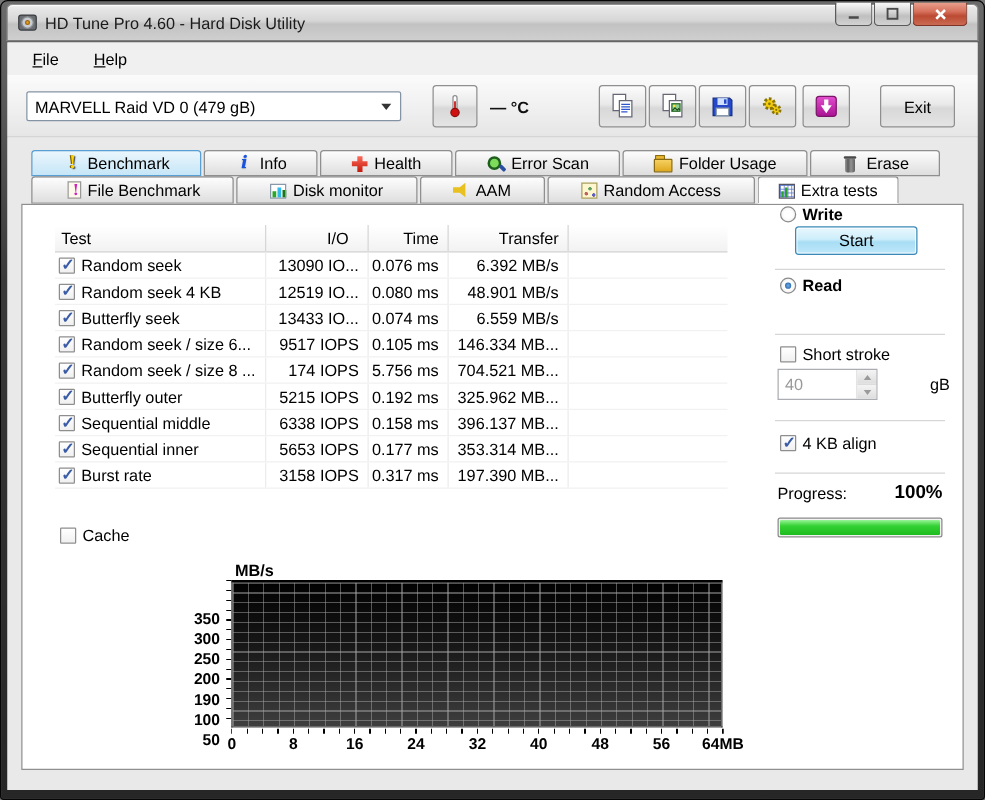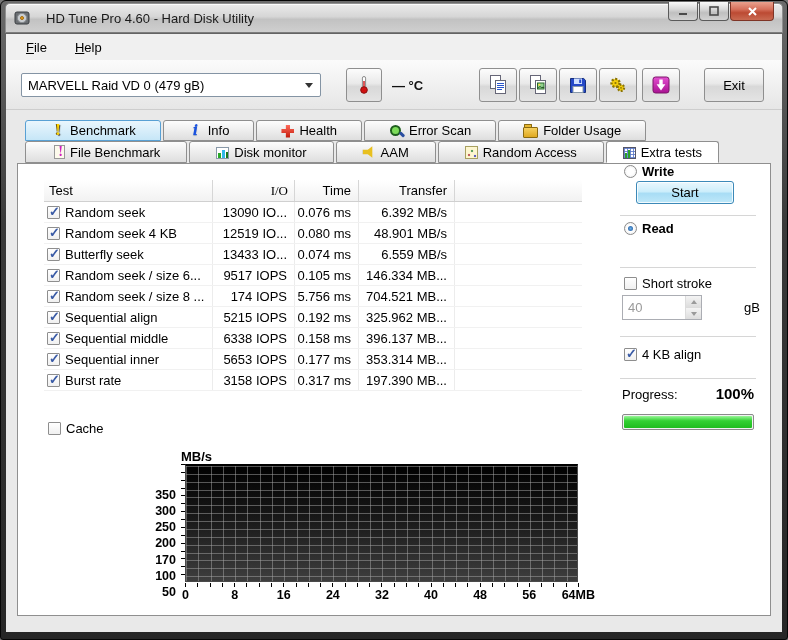--- a/index.html
+++ b/index.html
@@ -9,21 +9,21 @@
   .window { position: relative; width: 788px; height: 640px;
     background: linear-gradient(180deg,#6b6b6b,#3a3a3a 35%,#262626);
     border: 1px solid #050505; border-radius: 6px 6px 3px 3px; overflow: hidden; }
 
   
   .titlebar { position: absolute; left: 4px; right: 4px; top: 2px; height: 30px;
     background: linear-gradient(#ebebeb,#d6d6d6 45%,#c2c2c2 55%,#cfcfcf);
     border: 1px solid #8f8f8f; border-bottom: 1px solid #7d7d7d; border-radius: 5px 5px 0 0;
     box-shadow: inset 0 1px 0 rgba(255,255,255,.8);
     display: flex; align-items: center; padding: 0 8px; }
-  .titlebar .title { margin-left: 16px; color: #1a1a1a; }
+  .titlebar .title { margin-left: 6px; color: #1a1a1a; }
   .winbtns { position: absolute; top: -2px; right: 8px; display: flex; }
   .winbtn { width: 30px; height: 19px; border: 1px solid #5a5a5a; border-top: none;
     background: linear-gradient(#fafafa,#d8d8d8 40%,#bfbfbf 60%,#d2d2d2);
     display: flex; align-items: center; justify-content: center; border-radius: 0 0 4px 4px; margin-left: 1px; }
   .winbtn.close { width: 44px; background: linear-gradient(#e9a18e,#d6715c 40%,#bc4a33 60%,#c96a52); border-color: #7e3426; }
 
   
   .app { position: absolute; left: 5px; right: 5px; top: 33px; bottom: 7px; background: #f0f0f0; }
 
   .menubar { position: absolute; left: 0; right: 0; top: 0; height: 26px; background: #f0f0f0; display: flex; align-items: center; padding-left: 10px; }
@@ -89,21 +89,21 @@
     background-position:left 1px bottom 0,left 4px bottom 0,6px 0,6px 0; }
 
   
   .panel { position: absolute; left: 11px; right: 11px; top: 53px; bottom: 16px; background: #fff; border: 1px solid #8f8f8f; }
 
   
   .lv { position: absolute; left: 26px; top: 16px; width: 538px; }
   .lv-header { display: flex; height: 22px; background: linear-gradient(#ffffff,#f2f2f2); border-bottom: 1px solid #d0d0d0; align-items: center; }
   .lv-header .hcell { border-right: 1px solid #d6d6d6; height: 100%; display: flex; align-items: center; }
   .h-test { width: 169px; padding-left: 5px; }
-  .h-io { width: 82px; justify-content: flex-end; padding-right: 6px; font-family: Liberation Serif, serif; }
+  .h-io { width: 82px; justify-content: flex-end; padding-right: 15px; }
   .h-time { width: 64px; justify-content: flex-end; padding-right: 7px; }
   .h-transfer { width: 96px; justify-content: flex-end; padding-right: 7px; }
   .h-fill { flex: 1; border-right: none !important; }
   .lv-row { display: flex; height: 21px; border-bottom: 1px solid #f1f1f1; align-items: center; }
   .lv-cell { height: 100%; display: flex; align-items: center; border-right: 1px solid #ececec; }
   .c-test { width: 169px; padding-left: 3px; gap: 5px; }
   .c-io { width: 82px; justify-content: flex-end; padding-right: 7px; }
   .c-time { width: 64px; justify-content: flex-end; padding-right: 7px; }
   .c-transfer { width: 96px; justify-content: flex-end; padding-right: 7px; }
   .c-fill { flex: 1; border-right: none; }
@@ -134,21 +134,21 @@
   .spin-arrow-down { width: 0; height: 0; border-left: 3px solid transparent; border-right: 3px solid transparent; border-top: 4px solid #9a9a9a; }
   .gb-label { position: absolute; left: 124px; top: 136px; }
   .progress-label { position: absolute; left: 2px; top: 223px; }
   .progress-value { position: absolute; right: 8px; top: 221px; font-weight: bold; font-size: 15px; }
   .progress-bar { position: absolute; left: 2px; top: 250px; width: 132px; height: 16px; border: 1px solid #8a8a8a; border-radius: 2px; background: #f2f2f2; padding: 1px; }
   .progress-fill { height: 100%; background: linear-gradient(#98f598,#33d133 40%,#1fbc1f); border-radius: 1px; }
 
   .cbx-cache { position: absolute; left: 30px; top: 257px; display: flex; align-items: center; gap: 5px; }
 
   
-  .chart-ylabel { position: absolute; left: 163px; top: 285px; font-weight: bold; }
+  .chart-ylabel { position: absolute; left: 170px; top: 285px; font-weight: bold; }
   .plot { position: absolute; left: 167px; top: 300px; width: 393px; height: 118px;
     border: 1px solid #4a4a4a; border-top: 2px solid #000;
     background-image:
       repeating-linear-gradient(to right, rgba(165,165,165,.5) 0 1px, transparent 1px 12.28px),
       repeating-linear-gradient(to bottom, rgba(165,165,165,.5) 0 1px, transparent 1px 7.87px),
       linear-gradient(180deg,#010101,#181818 45%,#3e3e3e);
   }
   .yticks-strip { position: absolute; left: 163px; top: 300px; width: 4px; height: 118px;
     background: repeating-linear-gradient(to bottom, #000 0 1px, transparent 1px 7.87px); }
   .xticks-strip { position: absolute; left: 167px; top: 419px; width: 394px; height: 4px;
@@ -276,20 +276,24 @@
             <span class="tab-label">Health</span>
           </div>
           <div class="tab">
             <span class="tab-icon icon-error-scan"></span>
             <span class="tab-label">Error Scan</span>
           </div>
           <div class="tab">
             <span class="tab-icon icon-folder-usage"></span>
             <span class="tab-label">Folder Usage</span>
           </div>
+          <div class="tab">
+            <span class="tab-icon icon-erase"></span>
+            <span class="tab-label">Erase</span>
+          </div>
       </div>
       <div class="tabrow tabrow2">
         <div class="tab">
             <span class="tab-icon icon-file-benchmark"></span>
             <span class="tab-label">File Benchmark</span>
           </div>
           <div class="tab">
             <span class="tab-icon icon-disk-monitor"></span>
             <span class="tab-label">Disk monitor</span>
           </div>
@@ -363,21 +367,21 @@
                 <span>Random seek / size 8 ...</span>
               </span>
               <span class="lv-cell c-io">174 IOPS</span>
               <span class="lv-cell c-time">5.756 ms</span>
               <span class="lv-cell c-transfer">704.521 MB...</span>
               <span class="lv-cell c-fill"></span>
             </div>
             <div class="lv-row checked">
               <span class="lv-cell c-test">
                 <span class="checkbox"></span>
-                <span>Sequential align</span>
+                <span>Butterfly outer</span>
               </span>
               <span class="lv-cell c-io">5215 IOPS</span>
               <span class="lv-cell c-time">0.192 ms</span>
               <span class="lv-cell c-transfer">325.962 MB...</span>
               <span class="lv-cell c-fill"></span>
             </div>
             <div class="lv-row checked">
               <span class="lv-cell c-test">
                 <span class="checkbox"></span>
                 <span>Sequential middle</span>
@@ -456,21 +460,21 @@
           <span class="checkbox"></span>
           <span>Cache</span>
         </label>
 
         <span class="chart-ylabel">MB/s</span>
         <div class="ylabels">
           <span class="ylab">350</span>
             <span class="ylab">300</span>
             <span class="ylab">250</span>
             <span class="ylab">200</span>
-            <span class="ylab">170</span>
+            <span class="ylab">190</span>
             <span class="ylab">100</span>
             <span class="ylab">50</span>
         </div>
         <div class="yticks-strip"></div>
         <div class="plot"></div>
         <div class="xticks-strip"></div>
         <div class="xlabels">
           <span class="xlab">0</span>
             <span class="xlab">8</span>
             <span class="xlab">16</span>

